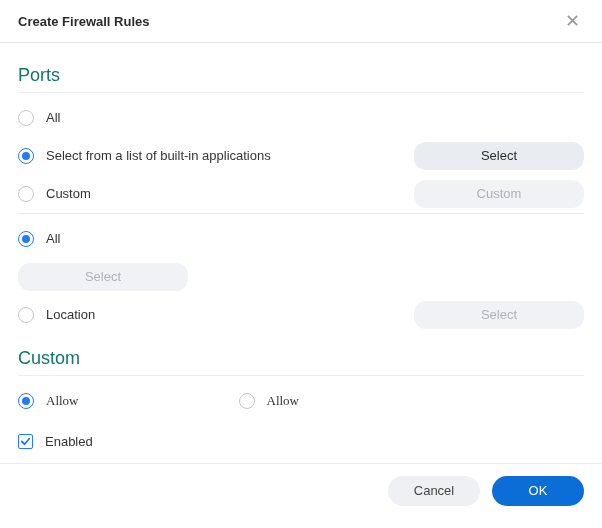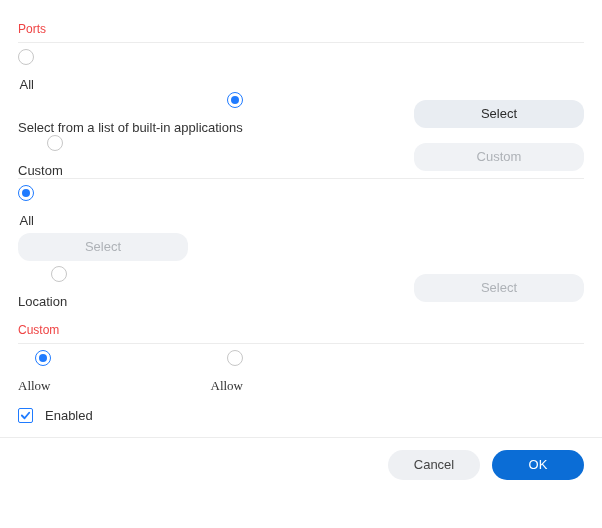--- a/index.html
+++ b/index.html
@@ -28,40 +28,39 @@
   }
   .close-x {
     color: #9a9a9a;
     font-size: 18px;
     line-height: 1;
     cursor: pointer;
     padding: 2px 4px;
   }
   .body { padding: 8px 18px 0 18px; }
   .section-title {
-    color: #ef4444;
-    font-size: 12px;
+    color: #0f766e;
+    font-size: 18px;
     padding: 14px 0 6px 0;
   }
   .section-rule {
     border: none;
     border-top: 1px solid #ececec;
     margin: 0 0 6px 0;
   }
   .row {
     display: flex;
     align-items: center;
     justify-content: space-between;
     min-height: 38px;
   }
   .left {
     display: flex;
-    align-items: flex-end;
+    align-items: flex-start;
     gap: 12px;
-    flex-direction: column;
   }
   .radio {
     width: 16px; height: 16px;
     border: 1px solid #c7c7c7;
     border-radius: 50%;
     background: #fff;
     display: inline-flex;
     align-items: center;
     justify-content: center;
     flex: 0 0 16px;
@@ -145,20 +144,24 @@
   .btn-ok {
     background: #0b6dd6;
     color: #fff;
   }
 </style>
 </head>
 <body>
 
 <div class="dialog">
 
+  <div class="header">
+    <div class="header-title">Create Firewall Rules</div>
+    <div class="close-x">✕</div>
+  </div>
 
   <div class="body">
 
     <div class="section-title">Ports</div>
     <hr class="section-rule">
 
     <div class="row">
       <div class="left">
         <span class="radio"></span>
         <span class="radio-label">All</span>

